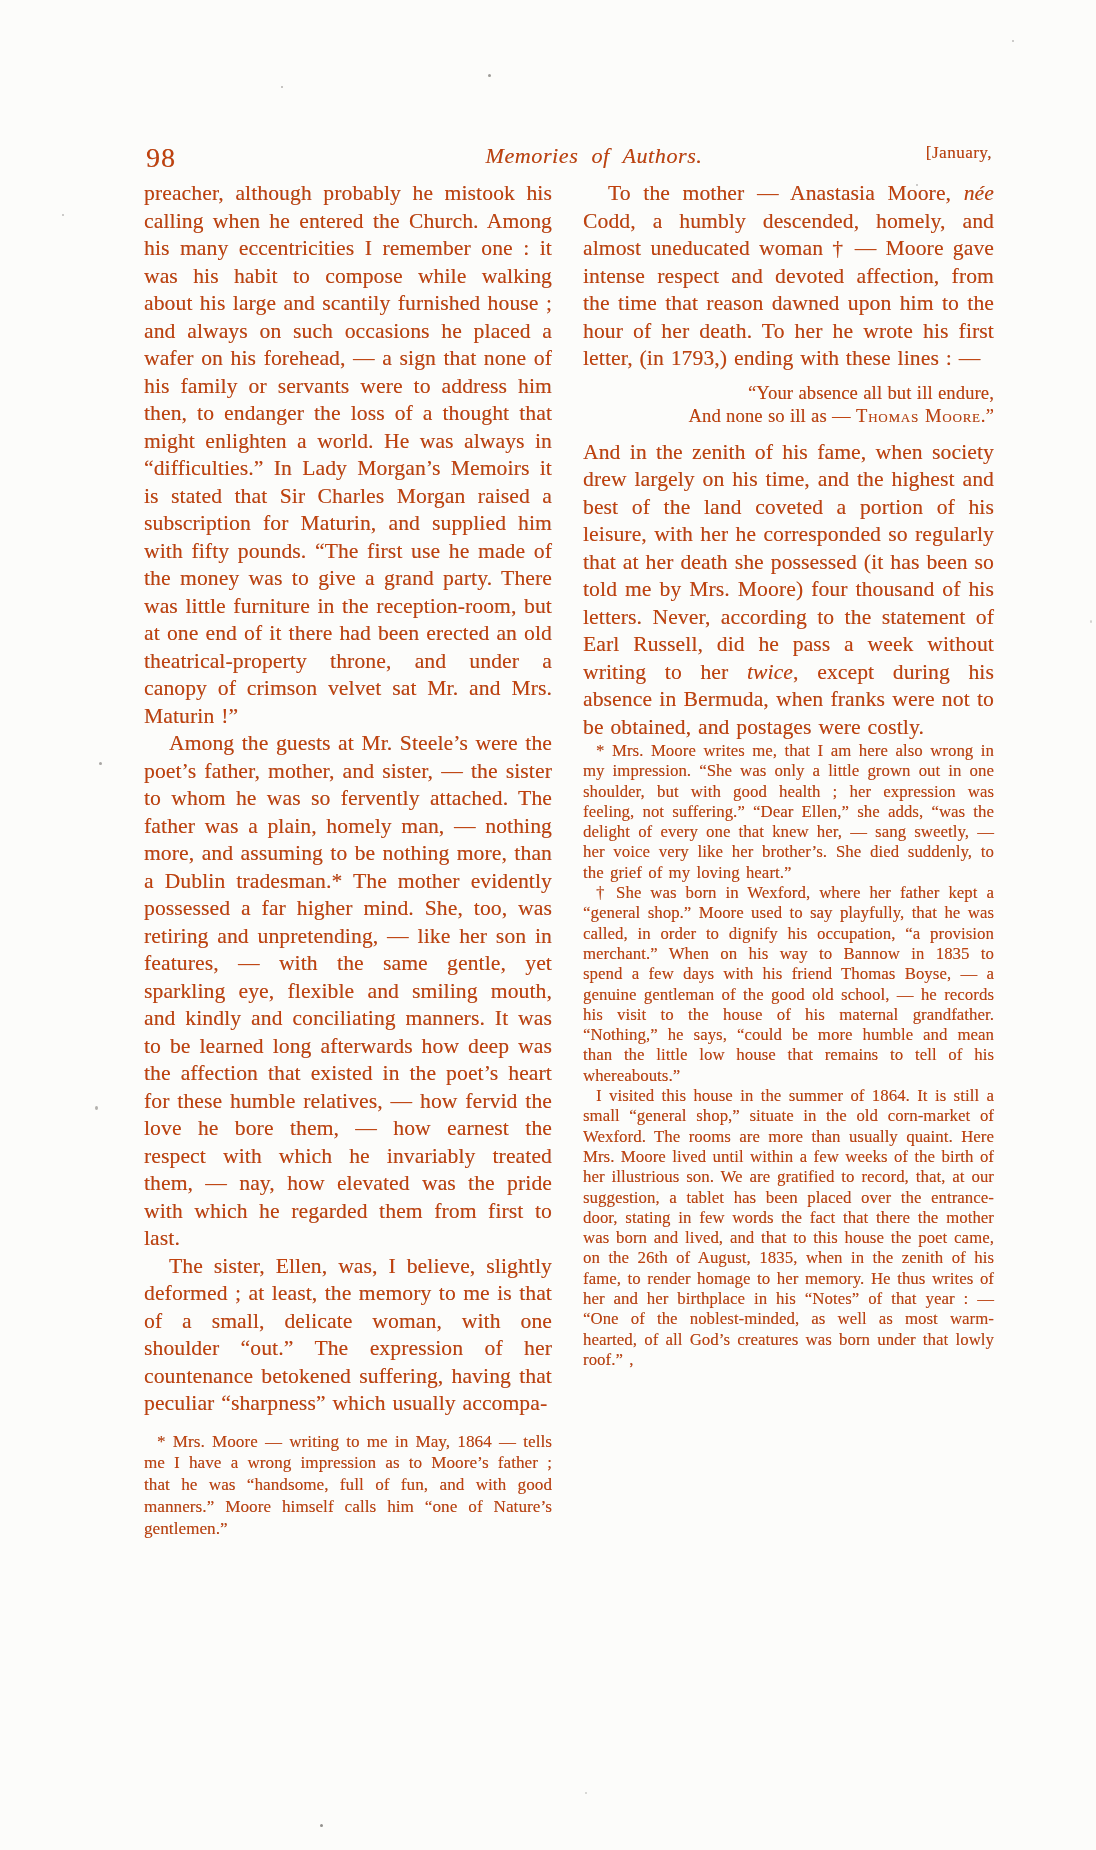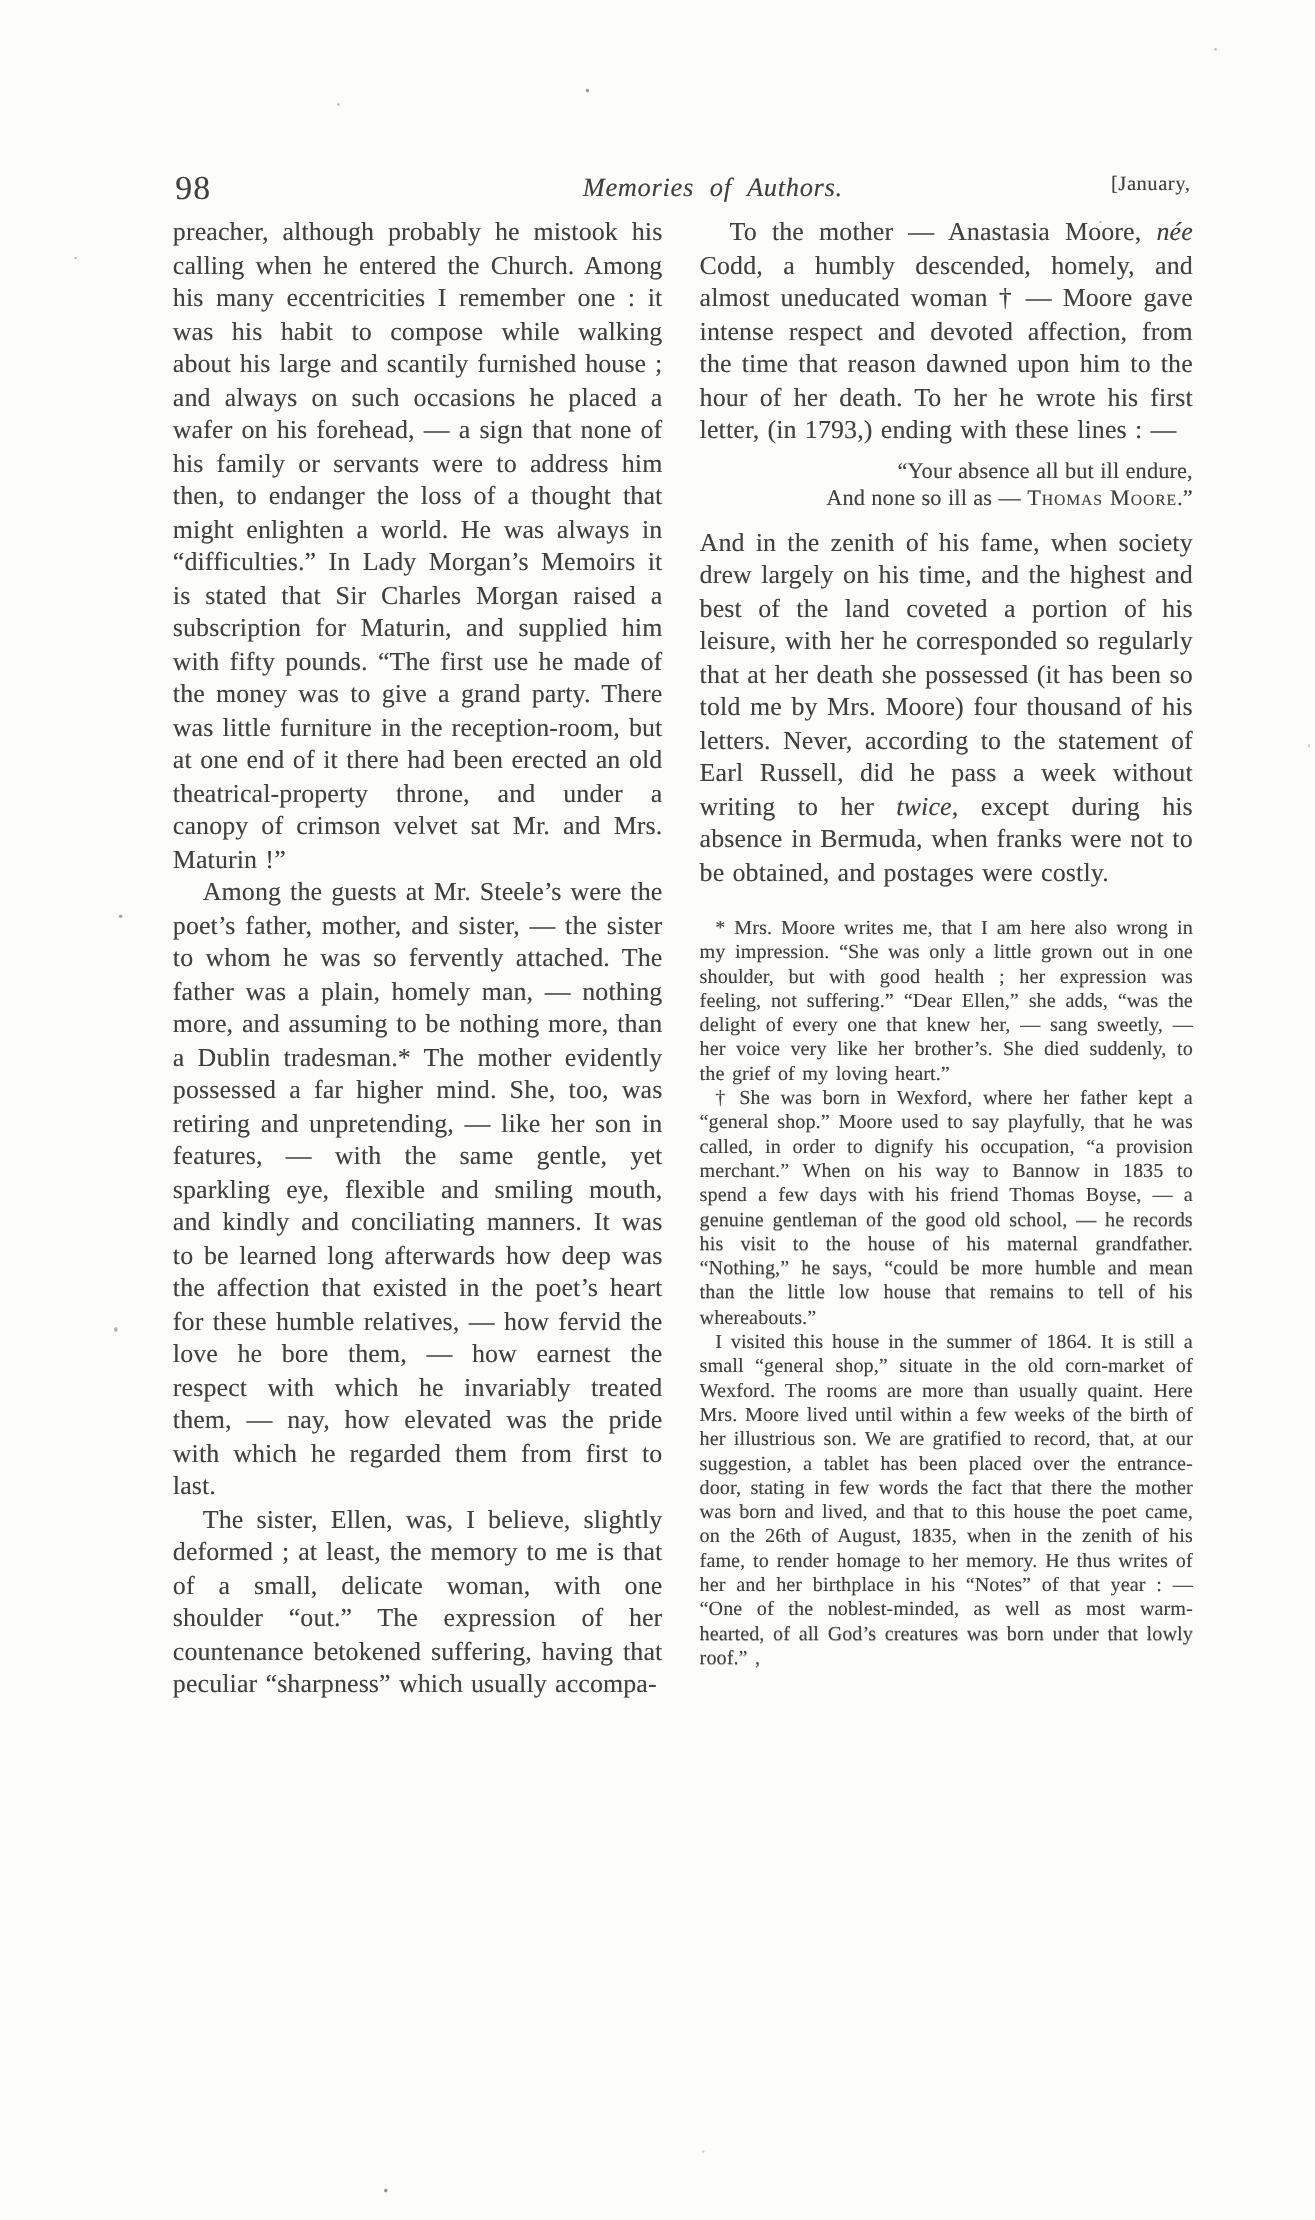--- a/index.html
+++ b/index.html
@@ -5,21 +5,21 @@
   html, body { margin: 0; padding: 0; }
   body {
     width: 1096px; height: 1850px;
     background: #f4f4f1;
     font-family: "Liberation Serif", "DejaVu Serif", serif;
   }
   .page {
     position: relative;
     width: 1096px; height: 1850px;
     background: #fcfcfa;
-    color: #404040;
+    color: #c2410c;
     overflow: hidden;
     text-shadow: 0.2px 0.2px 0.4px rgba(29,26,22,0.35);
   }
   
   .running-head {
     position: absolute; top: 138px; left: 144px; right: 104px; height: 38px;
   }
   .folio {
     position: absolute; left: 2px; top: 4px;
     font-size: 28px; letter-spacing: 1px;
@@ -58,21 +58,20 @@
   .verse-line { text-indent: 0; }
   .verse-line.v2 { text-indent: 13px; }
   
   .footnotes { text-align: justify; }
   .col-left .footnotes {
     margin-top: 13px;
     font-size: 17px; line-height: 21.8px;
     word-spacing: 2px; letter-spacing: 0.1px;
   }
   .col-right .footnotes {
-    margin-top: 22px;
     font-size: 16.7px; line-height: 20.3px;
     word-spacing: 2px; letter-spacing: 0.1px;
   }
   .footnote { text-indent: 13px; }
   
   .speck {
     position: absolute; background: #2a2620; border-radius: 50%;
   }
 </style>
 </head>
@@ -83,20 +82,23 @@
   <header class="running-head">
     <span class="folio">98</span>
     <span class="running-title">Memories of Authors.</span>
     <span class="issue">[January,</span>
   </header>
 
   <section class="col col-left">
     <p class="body-para noindent"><span>preacher, although probably he mistook his calling when he entered the Church. Among his many eccentricities I remember one : it was his habit to compose while walking about his large and scantily furnished house ; and always on such occasions he placed a wafer on his forehead, — a sign that none of his family or servants were to address him then, to endanger the loss of a thought that might enlighten a world.  He was always in “difficulties.”  In Lady Morgan’s Memoirs it is stated that Sir Charles Morgan raised a subscription for Maturin, and supplied him with fifty pounds.  “The first use he made of the money was to give a grand party.  There was little furniture in the reception-room, but at one end of it there had been erected an old theatrical-property throne, and under a canopy of crimson velvet sat Mr. and Mrs. Maturin !”</span></p>
     <p class="body-para"><span>Among the guests at Mr. Steele’s were the poet’s father, mother, and sister, — the sister to whom he was so fervently attached.  The father was a plain, homely man, — nothing more, and assuming to be nothing more, than a Dublin tradesman.*  The mother evidently possessed a far higher mind. She, too, was retiring and unpretending, — like her son in features, — with the same gentle, yet sparkling eye, flexible and smiling mouth, and kindly and conciliating manners.  It was to be learned long afterwards how deep was the affection that existed in the poet’s heart for these humble relatives, — how fervid the love he bore them, — how earnest the respect with which he invariably treated them, — nay, how elevated was the pride with which he regarded them from first to last.</span></p>
     <p class="body-para"><span>The sister, Ellen, was, I believe, slightly deformed ; at least, the memory to me is that of a small, delicate woman, with one shoulder “out.”  The expression of her countenance betokened suffering, having that peculiar “sharpness” which usually accompa-</span></p>
+    <div class="footnotes">
+      <p class="footnote"><span>* Mrs. Moore — writing to me in May, 1864 — tells me I have a wrong impression as to Moore’s father ; that he was “handsome, full of fun, and with good manners.”  Moore himself calls him “one of Nature’s gentlemen.”</span></p>
+    </div>
   </section>
 
   <section class="col col-right">
     <p class="body-para"><span>To the mother — Anastasia Moore, </span><span class="it">née</span><span> Codd, a humbly descended, homely, and almost uneducated woman † — Moore gave intense respect and devoted affection, from the time that reason dawned upon him to the hour of her death.  To her he wrote his first letter, (in 1793,) ending with these lines : —</span></p>
     <div class="verse">
       <p class="verse-line v1"><span>“Your absence all but ill endure,</span></p>
       <p class="verse-line v2"><span>And none so ill as — </span><span class="sc">Thomas Moore</span><span>.”</span></p>
     </div>
     <p class="body-para noindent"><span>And in the zenith of his fame, when society drew largely on his time, and the highest and best of the land coveted a portion of his leisure, with her he corresponded so regularly that at her death she possessed (it has been so told me by Mrs. Moore) four thousand of his letters.  Never, according to the statement of Earl Russell, did he pass a week without writing to her </span><span class="it">twice</span><span>, except during his absence in Bermuda, when franks were not to be obtained, and postages were costly.</span></p>
     <div class="footnotes">

